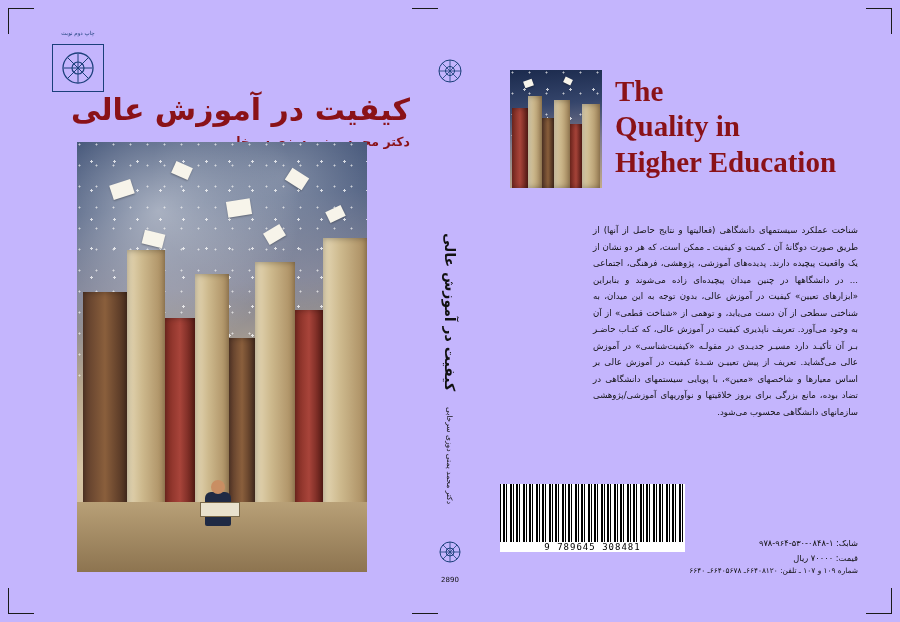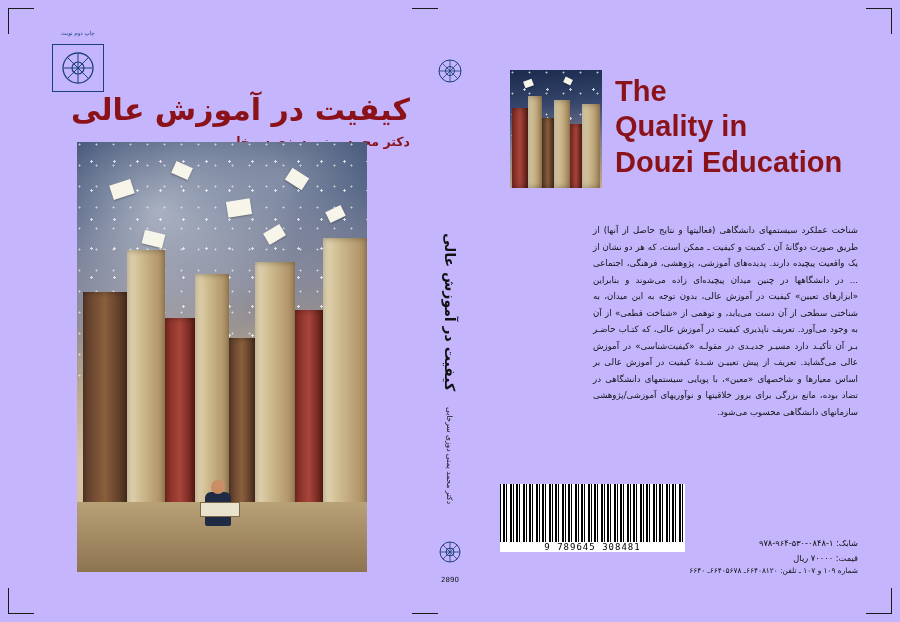--- a/index.html
+++ b/index.html
@@ -254,21 +254,21 @@
     width: 92px;
     height: 118px;
     overflow: hidden;
     background: #1d2a47;
   }
   .front-title {
     position: absolute;
     left: 135px;
     top: 52px;
     width: 255px;
-    font-family: Liberation Sans, sans-serif;
+    font-family: Liberation Serif, serif;
     font-size: 29px;
     font-weight: bold;
     color: #8a1218;
     line-height: 1.22;
   }
   .front-author {
     position: absolute;
     left: 135px;
     top: 158px;
     width: 255px;
@@ -431,21 +431,21 @@
       <div class="stack" style="left:44px; top:30px; width:16px; height:88px;"></div>
       <div class="stack red" style="left:60px; top:54px; width:12px; height:64px;"></div>
       <div class="stack" style="left:72px; top:34px; width:18px; height:84px;"></div>
       <div class="paper-sheet" style="left:14px; top:10px; width:9px; height:7px; transform:rotate(-20deg);"></div>
       <div class="paper-sheet" style="left:54px; top:8px;  width:8px; height:6px; transform:rotate(26deg);"></div>
     </div>
 
     <div class="front-title">
       <div>The</div>
       <div>Quality in</div>
-      <div>Douzi Education</div>
+      <div>Higher Education</div>
     </div>
 
 
     <div class="front-blurb">شناخت عملکرد سیستمهای دانشگاهی (فعالیتها و نتایج حاصل از آنها) از طریق صورت دوگانهٔ آن ـ کمیت و کیفیت ـ ممکن است، که هر دو نشان از یک واقعیت پیچیده دارند. پدیده‌های آموزشی، پژوهشی، فرهنگی، اجتماعی ... در دانشگاهها در چنین میدان پیچیده‌ای زاده می‌شوند و بنابراین «ابزارهای تعیین» کیفیت در آموزش عالی، بدون توجه به این میدان، به شناختی سطحی از آن دست می‌یابد، و توهمی از «شناخت قطعی» از آن به وجود می‌آورد. تعریف ناپذیری کیفیت در آموزش عالی، که کتـاب حاضـر بـر آن تأکیـد دارد مسیـر جدیـدی در مقولـه «کیفیت‌شناسی» در آموزش عالی می‌گشاید. تعریف از پیش تعییـن شـدهٔ کیفیت در آموزش عالی بر اساس معیارها و شاخصهای «معین»، با پویایی سیستمهای دانشگاهی در تضاد بوده، مانع بزرگی برای بروز خلاقیتها و نوآوریهای آموزشی/پژوهشی سازمانهای دانشگاهی محسوب می‌شود.</div>
 
     <div class="barcode">
       <div class="bars"></div>
       <div class="bc-num">9 789645 308481</div>
     </div>
 

